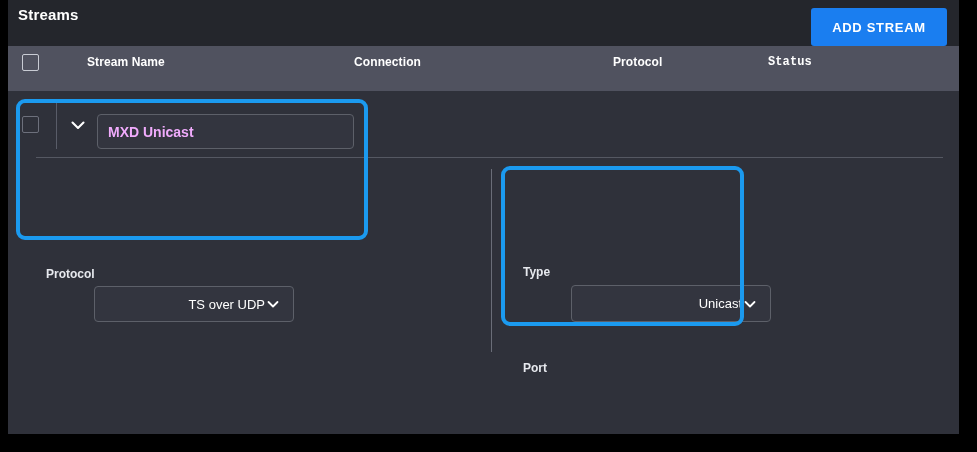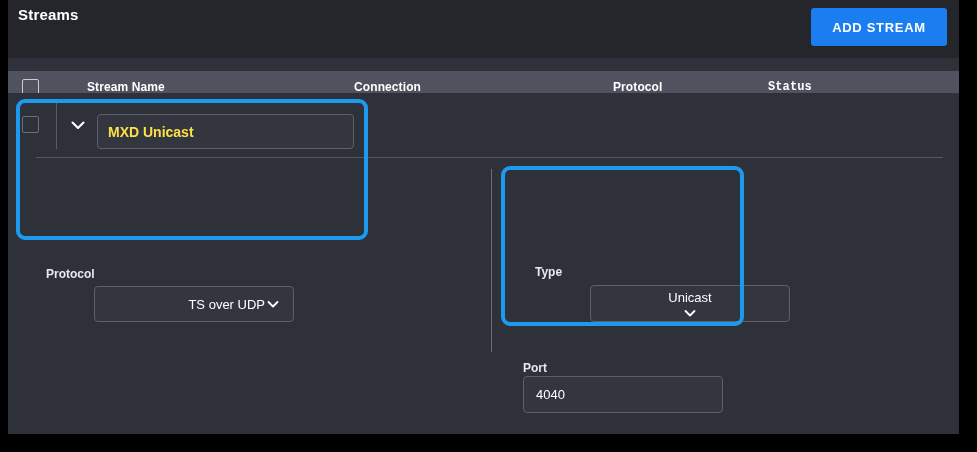--- a/index.html
+++ b/index.html
@@ -61,23 +61,23 @@
     font-weight: bold;
     letter-spacing: 0.7px;
     cursor: pointer;
     padding: 0;
   }
 
   
   .table-header {
     position: absolute;
     left: 0;
-    top: 71px;
-    width: 951px;
-    height: 33px;
+    top: 46px;
+    width: 951px;
+    height: 45px;
     background: #50525f;
   }
   .th-checkbox {
     position: absolute;
     left: 14px;
     top: 8px;
     width: 17px;
     height: 17px;
     border: 1px solid #c9ccd4;
     border-radius: 2px;
@@ -148,21 +148,21 @@
   .stream-name-input {
     position: absolute;
     left: 89px;
     top: 114px;
     width: 257px;
     height: 35px;
     background: #33353f;
     border: 1px solid #5d6069;
     border-radius: 4px;
     box-sizing: border-box;
-    color: #fde047;
+    color: #f0abfc;
     font-family: "Liberation Sans", sans-serif;
     font-size: 14px;
     font-weight: bold;
     padding: 0 10px;
     outline: none;
   }
 
   
   .h-divider {
     position: absolute;
@@ -211,27 +211,26 @@
   
   .protocol-label { left: 38px; top: 174px; }
   .protocol-select {
     left: 38px;
     top: 193px;
     width: 200px;
     height: 36px;
   }
 
   
-  .type-label { left: 527px; top: 172px; }
+  .type-label { left: 515px; top: 172px; }
   .type-select {
-    left: 534px;
+    left: 515px;
     top: 192px;
     width: 200px;
     height: 37px;
-    flex-direction: column;
   }
 
   
   .port-label { left: 515px; top: 268px; }
   .port-input {
     left: 515px;
     top: 283px;
     width: 200px;
     height: 37px;
   }
@@ -306,21 +305,20 @@
     <div class="select-box type-select">
       <span>Unicast</span>
       <span>
         <svg class="chev" width="16" height="16" viewBox="0 0 16 16">
           <path d="M3.5 6 L8 10.5 L12.5 6" fill="none" stroke="#ffffff" stroke-width="1.8" stroke-linecap="round" stroke-linejoin="round"></path>
         </svg>
       </span>
     </div>
 
     <div class="field-label port-label">Port</div>
-    <input class="text-box port-input" value="4040" style="">
 
   </div>
 
   <input class="stream-name-input" value="MXD Unicast" style="">
 
   <div class="highlight highlight-left"></div>
   <div class="highlight highlight-right"></div>
 
 </div>
 

